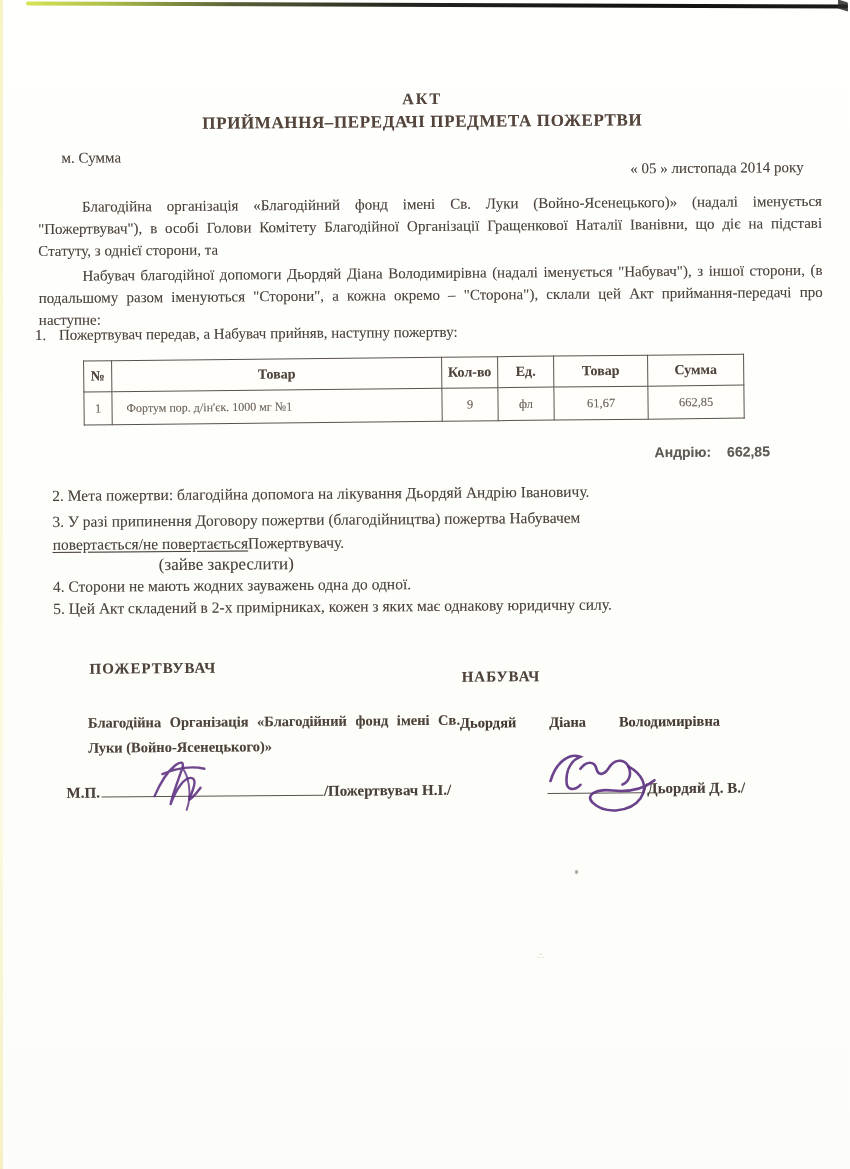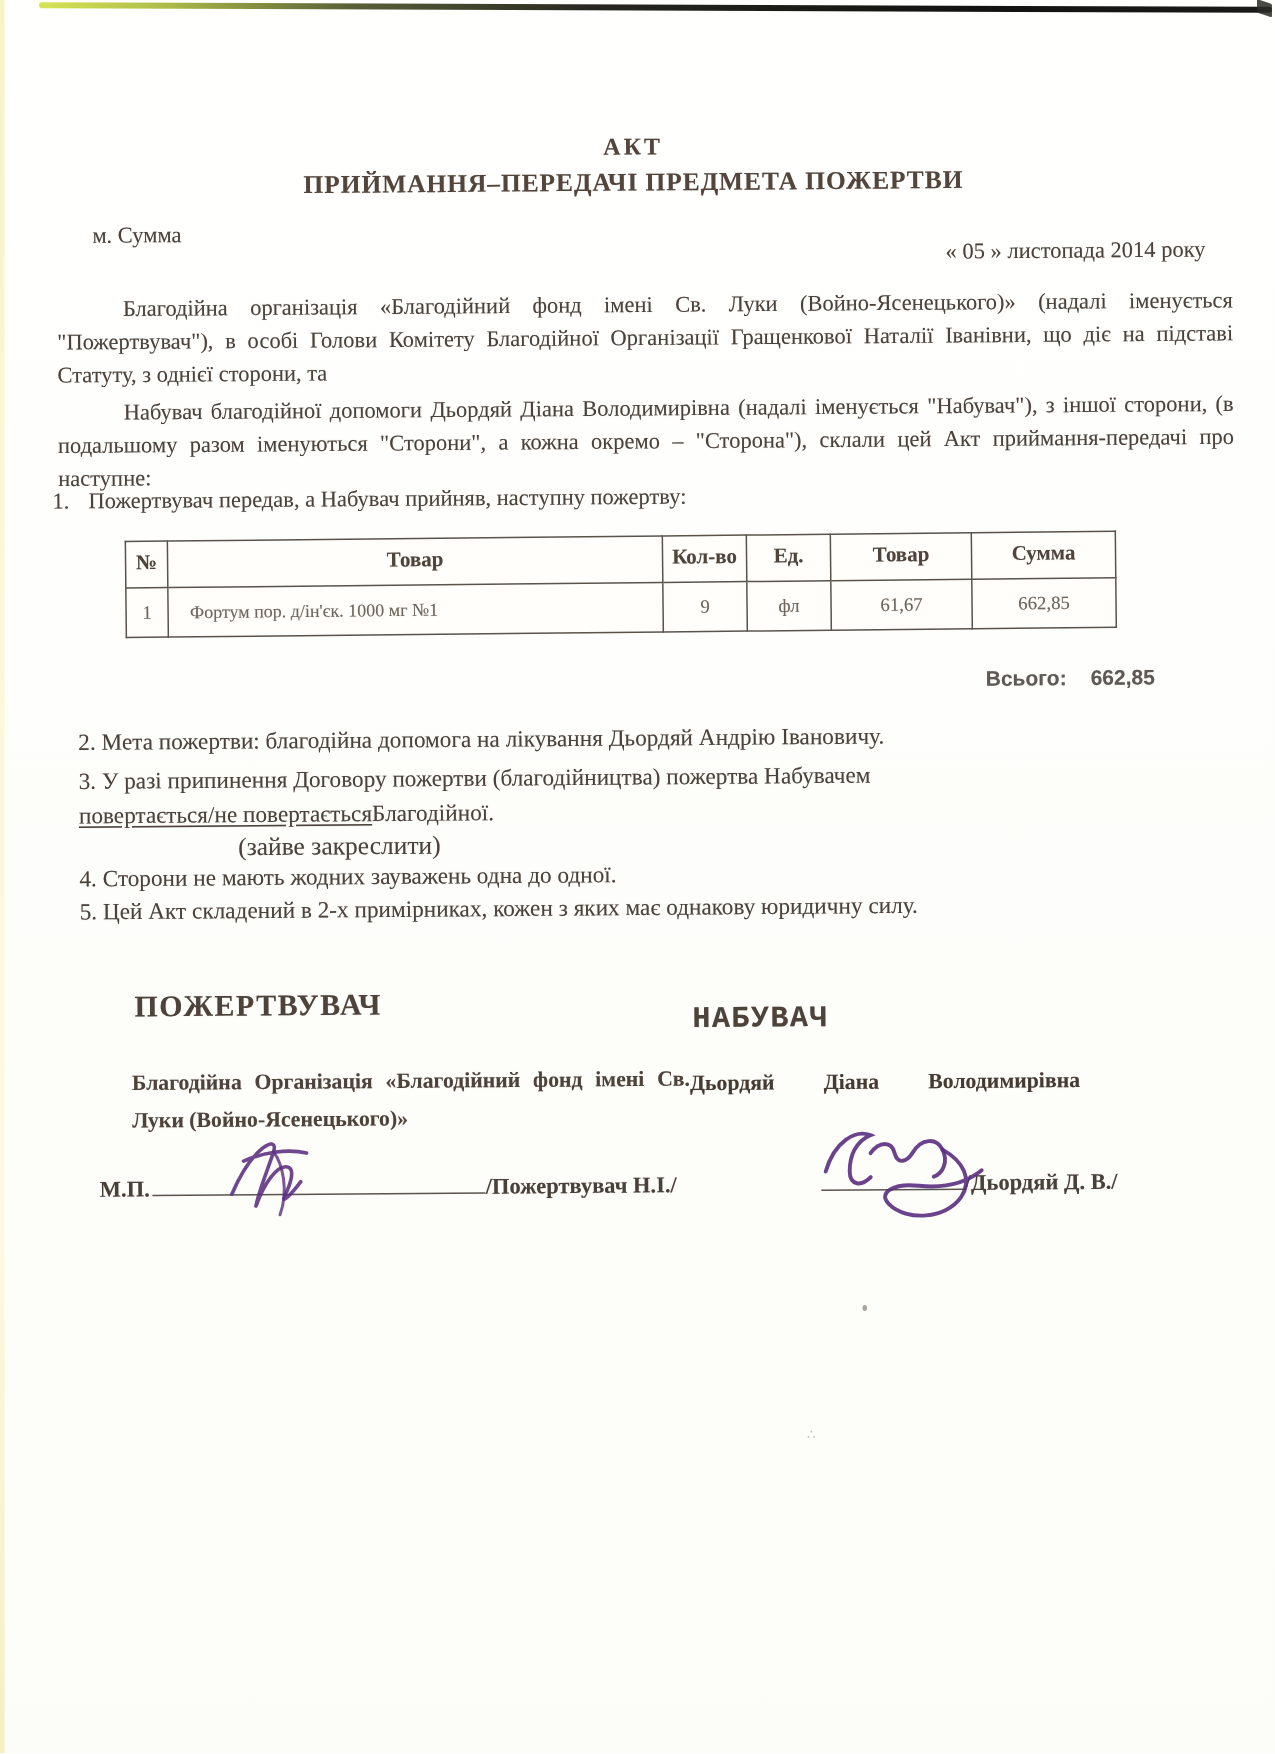--- a/index.html
+++ b/index.html
@@ -52,23 +52,23 @@
          font-family:"Liberation Sans", sans-serif;font-weight:bold;font-size:14px;color:#5d5a56;}
   
   .clause{position:absolute;left:52px;width:752px;font-size:15.5px;}
   .c2{top:484px;}
   .c3{top:507px;line-height:23px;}
   .u{text-decoration:underline;text-underline-offset:2px;}
   .note{position:absolute;top:553px;left:158px;font-size:17px;}
   .c4{top:575px;}
   .c5{top:597px;}
   
-  .sig-title{position:absolute;font-weight:bold;font-size:20px;letter-spacing:1px;color:#4e433b;}
+  .sig-title{position:absolute;font-weight:bold;font-size:15px;letter-spacing:1px;color:#4e433b;}
   .sig-title.left{top:658px;left:88px;}
-  .sig-title.right{top:669px;left:460px;font-family:Liberation Mono, monospace;}
+  .sig-title.right{top:669px;left:460px;}
   .org-left{position:absolute;top:708px;left:86px;width:372px;font-weight:bold;font-size:14.5px;
             line-height:25px;text-align:justify;color:#4e433b;}
   .name-right{position:absolute;top:715px;left:458px;width:260px;font-weight:bold;font-size:14.5px;
               text-align:justify;text-align-last:justify;color:#463b33;}
   .sig-row{position:absolute;top:781px;left:64px;width:760px;font-weight:bold;font-size:15px;color:#49403a;}
   .sig-row .mp{margin-right:2px;}
   .sig-line{display:inline-block;border-bottom:1.6px solid #5a544d;height:13px;vertical-align:baseline;}
   .line-l{width:222px;}
   .line-r{width:96px;margin-left:96px;}
   .sig-svg{position:absolute;pointer-events:none;}
@@ -130,29 +130,29 @@
             <td>9</td>
             <td>фл</td>
             <td>61,67</td>
             <td>662,85</td>
           </tr>
         </tbody>
       </table>
     </div>
 
     <div class="total">
-      <span>Всього:</span>
+      <span>Андрію:</span>
       <span>662,85</span>
     </div>
 
     <div class="clause c2">2. Мета пожертви: благодійна допомога на лікування Дьордяй Андрію Івановичу.</div>
 
     <div class="clause c3">
       <span>3. У разі припинення Договору пожертви (благодійництва) пожертва Набувачем</span><br>
-      <span class="u">повертається/не повертається</span><span>Благодійної.</span>
+      <span class="u">повертається/не повертається</span><span>Пожертвувачу.</span>
     </div>
 
     <div class="note">(зайве закреслити)</div>
     <div class="clause c4">4. Сторони не мають жодних зауважень одна до одної.</div>
     <div class="clause c5">5. Цей Акт складений в 2-х примірниках, кожен з яких має однакову юридичну силу.</div>
 
     <div class="sig-title left">ПОЖЕРТВУВАЧ</div>
     <div class="sig-title right">НАБУВАЧ</div>
 
     <div class="org-left">Благодійна Організація «Благодійний фонд імені Св. Луки (Войно-Ясенецького)»</div>

